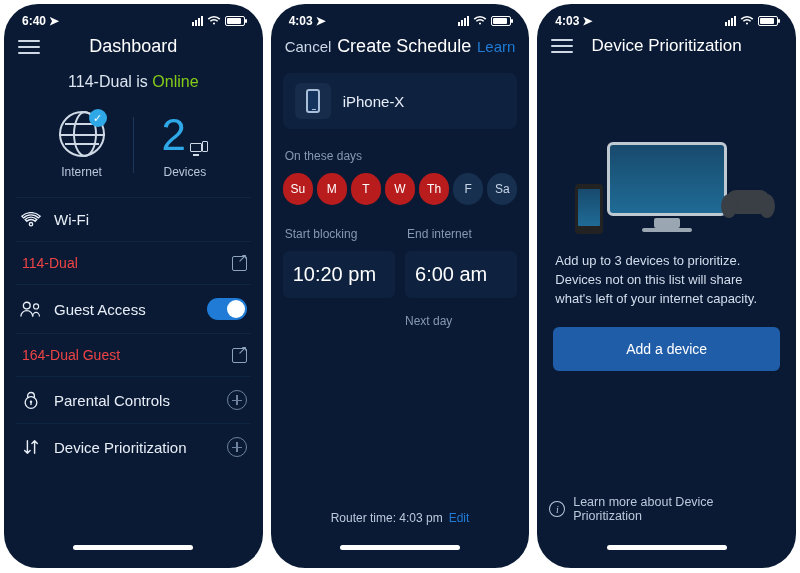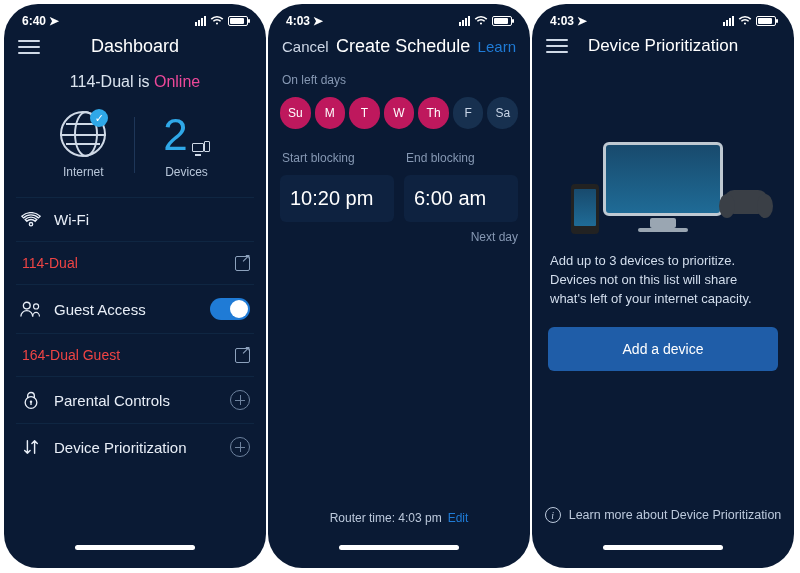--- a/index.html
+++ b/index.html
@@ -1,37 +1,37 @@
 <!DOCTYPE html>
 <html><head>
 <meta charset="utf-8">
 <style>
   * { box-sizing: border-box; margin: 0; padding: 0; font-family: -apple-system, "Helvetica Neue", Arial, sans-serif; }
   body { background: #fff; width: 800px; height: 573px; position: relative; }
-  .triptych { display: flex; gap: 2px; padding: 4px; }
+  .triptych { display: flex; gap: 8px; padding: 4px; }
   .phone { width: 262px; height: 564px; background: #0a1a34; border-radius: 34px; overflow: hidden; position: relative; display:flex; flex-direction:column; color:#dbe4ef; }
   .status-bar { display:flex; justify-content:space-between; align-items:center; font-size:12px; font-weight:600; padding:10px 18px 4px; color:#fff; }
   .status-right { display:flex; gap:4px; align-items:center; }
   .sig { display:inline-flex; align-items:flex-end; gap:1px; }
   .sig i { width:2px; background:#fff; display:inline-block; }
   .sig i:nth-child(1){height:4px}.sig i:nth-child(2){height:6px}.sig i:nth-child(3){height:8px}.sig i:nth-child(4){height:10px}
   .wifi-sm{width:14px;height:10px;position:relative}
   .batt{width:20px;height:10px;border:1px solid #fff;border-radius:2px;position:relative}
   .batt::after{content:"";position:absolute;right:-3px;top:2px;width:2px;height:4px;background:#fff;border-radius:1px}
   .batt i{position:absolute;left:1px;top:1px;bottom:1px;width:14px;background:#fff;border-radius:1px}
   .nav { display:flex; align-items:center; justify-content:space-between; padding:4px 14px 10px; }
   .nav-title { font-size:18px; font-weight:400; color:#fff; }
   .nav-btn { font-size:15px; }
   .nav-save { color:#1f7bd6; font-weight:500;}
   .hamburger { width:22px; height:14px; display:flex; flex-direction:column; justify-content:space-between; }
   .hamburger i { height:2px; background:#cfd9e6; border-radius:1px; }
   .content { flex:1; padding: 0 12px 10px; display:flex; flex-direction:column; }
   
   .sub { text-align:center; font-size:16px; margin-top:6px; }
-  .sub .on { color:#ec4899; }
+  .sub .on { color:#84cc16; }
   .stats { display:flex; align-items:center; justify-content:center; gap:28px; margin:20px 0 18px; }
   .divider-v { width:1px; height:56px; background:#1e3658; }
   .stat { display:flex; flex-direction:column; align-items:center; gap:8px; font-size:12px; color:#b8c6d9; }
   .globe { width:46px; height:46px; border:2px solid #cfd9e6; border-radius:50%; position:relative; }
   .globe::before{content:"";position:absolute;left:12px;top:-2px;bottom:-2px;width:20px;border:2px solid #cfd9e6;border-radius:50%}
   .globe::after{content:"";position:absolute;left:-2px;right:-2px;top:21px;height:2px;background:#cfd9e6}
   .globe .h2{position:absolute;left:4px;right:4px;top:10px;height:2px;background:#cfd9e6}
   .globe .h3{position:absolute;left:4px;right:4px;bottom:10px;height:2px;background:#cfd9e6}
   .check-badge{position:absolute;top:-4px;right:-4px;width:18px;height:18px;background:#2fa8e8;border-radius:50%;display:flex;align-items:center;justify-content:center;color:#fff;font-size:11px}
   .devnum { display:flex; align-items:flex-end; gap:4px; height:46px; }
@@ -58,25 +58,25 @@
   .lock-ic{width:18px;height:20px}
   .prio-ic{width:18px;height:18px}
   
   .dev-row{display:flex;align-items:center;gap:12px;background:#0e2240;border-radius:8px;padding:10px 12px;margin:6px 0 14px}
   .dev-chip{width:36px;height:36px;background:#162c4a;border-radius:6px;display:flex;align-items:center;justify-content:center}
   .phone-mini{width:14px;height:24px;border:2px solid #a9bed8;border-radius:3px;position:relative;background:#14345e}
   .phone-mini::after{content:"";position:absolute;left:4px;bottom:1px;width:4px;height:1.5px;background:#a9bed8}
   .sec-lbl{font-size:12px;color:#8698b3;margin:6px 2px 10px}
   .days{display:flex;gap:4px;margin-bottom:16px}
   .day{flex:1;height:32px;border-radius:16px;background:#17304f;display:flex;align-items:center;justify-content:center;font-size:12px;color:#c9d6e8}
-  .day.sel{background:#be185d;color:#fff}
+  .day.sel{background:#b91c1c;color:#fff}
   .times{display:flex;gap:10px}
   .tbox{flex:1}
   .tval{background:#0e2240;border-radius:6px;padding:12px 10px;font-size:20px;color:#fff;font-weight:300}
-  .nextday{text-align:right;font-size:12px;color:#8698b3;margin-top:8px}
+  .nextday{text-align:left;font-size:12px;color:#8698b3;margin-top:16px}
   .router-time{text-align:center;font-size:12px;color:#bcc9dc;margin-bottom:14px}
   .router-time .edit{color:#1f7bd6;margin-left:6px}
   
   .illus{height:150px;display:flex;align-items:flex-end;justify-content:center;gap:0;margin:18px 0}
   .monitor{width:120px;height:92px;position:relative}
   .monitor .scrn{width:120px;height:74px;background:linear-gradient(180deg,#184a6d,#1f6b96);border:3px solid #bfc9d2;border-radius:6px}
   .monitor .stand{width:26px;height:10px;background:#9aa6b2;margin:2px auto 0;border-radius:2px}
   .monitor .foot{width:50px;height:4px;background:#9aa6b2;margin:0 auto;border-radius:2px}
   .phonemid{width:28px;height:50px;background:#222;border-radius:4px;position:absolute;left:50%;transform:translateX(-92px);bottom:0}
   .phonemid i{position:absolute;left:3px;right:3px;top:5px;bottom:8px;background:linear-gradient(180deg,#184a6d,#1f6b96);border-radius:1px}
@@ -240,37 +240,43 @@
             <i></i>
           </span>
     </div>
   </div>
   <div class="nav">
     <span class="nav-btn" style="color:#cdd7e6">Cancel</span>
     <div class="nav-title">Create Schedule</div>
     <span class="nav-btn nav-save">Learn</span>
   </div>
   <div class="content">
-    <div class="sec-lbl">On left days</div>
+    <div class="dev-row">
+      <div class="dev-chip">
+            <div class="phone-mini"></div>
+          </div>
+      <span style="font-size:15px;color:#e8eef7">iPhone-X</span>
+    </div>
+    <div class="sec-lbl">On these days</div>
     <div class="days">
       <div class="day sel">Su</div>
       <div class="day sel">M</div>
       <div class="day sel">T</div>
       <div class="day sel">W</div>
       <div class="day sel">Th</div>
       <div class="day">F</div>
       <div class="day">Sa</div>
     </div>
     <div class="times">
       <div class="tbox">
         <div class="sec-lbl">Start blocking</div>
         <div class="tval">10:20 pm</div>
       </div>
       <div class="tbox">
-        <div class="sec-lbl">End blocking</div>
+        <div class="sec-lbl">End internet</div>
         <div class="tval">6:00 am</div>
         <div class="nextday">Next day</div>
       </div>
     </div>
     <div class="spacer"></div>
     <div class="router-time">
       <span>Router time: </span><span>4:03 pm</span><span class="edit">Edit</span>
     </div>
     <div class="home-ind"></div>
   </div>

